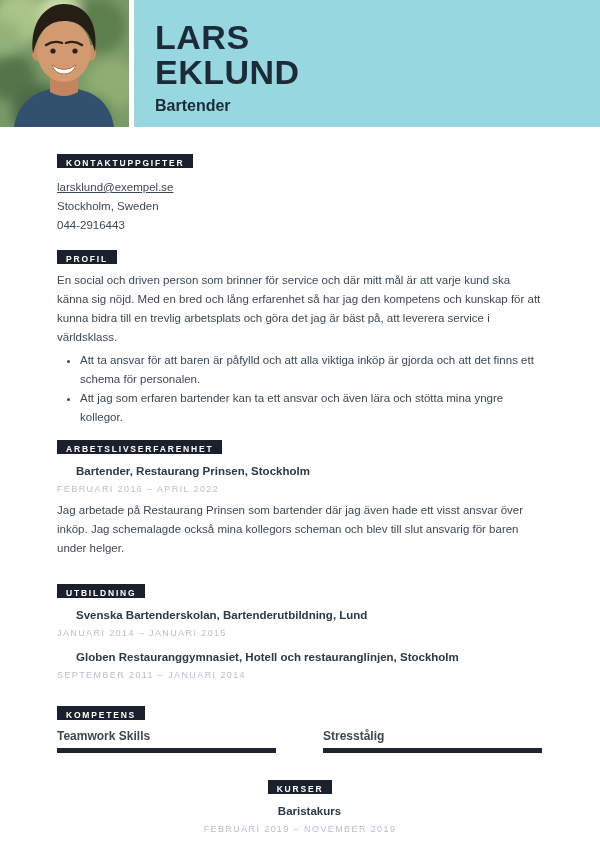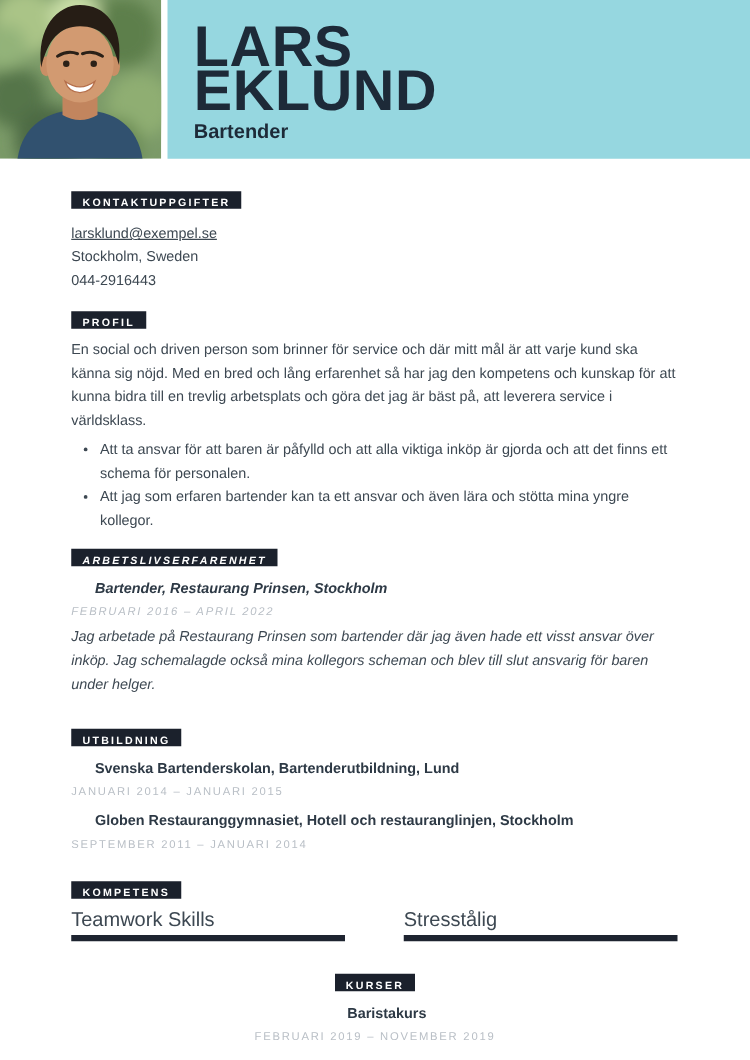--- a/index.html
+++ b/index.html
@@ -9,50 +9,50 @@
     font-family:"Liberation Sans", sans-serif; color:#3d4852;
     position:relative; overflow:hidden;
   }
   
   .header { position:relative; height:128px; }
   .photo { position:absolute; left:0; top:0; width:129px; height:127px; display:block; }
   .hero {
     position:absolute; left:134px; right:0; top:0; height:127px;
     background:#96d7e0; padding:20px 0 0 21px;
   }
-  .name { font-size:46px; line-height:35px; font-weight:700; color:#1d2a38; letter-spacing:.5px; }
+  .name { font-size:34px; line-height:35px; font-weight:700; color:#1d2a38; letter-spacing:.5px; }
   .role { margin-top:7px; font-size:16px; font-weight:700; color:#1d2a38; }
   
   .main { padding:0 57px 0 57px; }
   .badge {
     display:inline-block; background:#1b212c; color:#ffffff;
     font-size:8.5px; font-weight:700; letter-spacing:1.8px;
     padding:4px 9px 0 9px; text-transform:uppercase; white-space:nowrap;
   }
   .txt   { font-size:11.5px; line-height:19px; color:#3d4852; }
   .bold-title { font-size:11.5px; line-height:17px; font-weight:700; color:#2d3945;padding-left:19px; }
   .period { font-size:9px; line-height:14px; letter-spacing:1.4px; color:#b9bfc6; text-transform:uppercase; margin-top:2px; }
   a.email-link { color:#3d4852; text-decoration:underline; }
   
   .sec-contact   { margin-top:24px; }
   .contact-lines { margin-top:8px; }
   .sec-profil    { margin-top:13px; }
   .lead          { margin-top:5px; }
   .bullets       { margin-top:4px; padding-left:23px; }
   .bullets li    { font-size:11.5px; line-height:19px; }
-  .sec-work      { margin-top:11px;font-style:italic; }
+  .sec-work      { margin-top:11px; }
   .item          { margin-top:7px; }
   .item + .item  { margin-top:9px; }
   .item-desc     { margin-top:5px; }
   .sec-edu       { margin-top:24px; }
   .sec-skills    { margin-top:22px; }
   .sec-courses   { margin-top:25px;text-align:center; }
   .two-col       { display:flex; gap:47px; margin-top:5px; }
   .col           { width:219px; }
-  .meter-label   { font-size:16px; line-height:19px; color:#3d4852; }
+  .meter-label   { font-size:12px; line-height:19px; color:#3d4852;font-weight:bold; }
   .meter         { margin-top:2px; height:5px; background:#f1f2f3; width:100%; }
   .meter-fill    { height:100%; background:#1e2430; }
 </style>
 </head>
 <body>
 
 <div class="page">
 
   <div class="header">
     <svg class="photo" viewBox="0 0 129 127" width="129" height="127" preserveAspectRatio="none">

